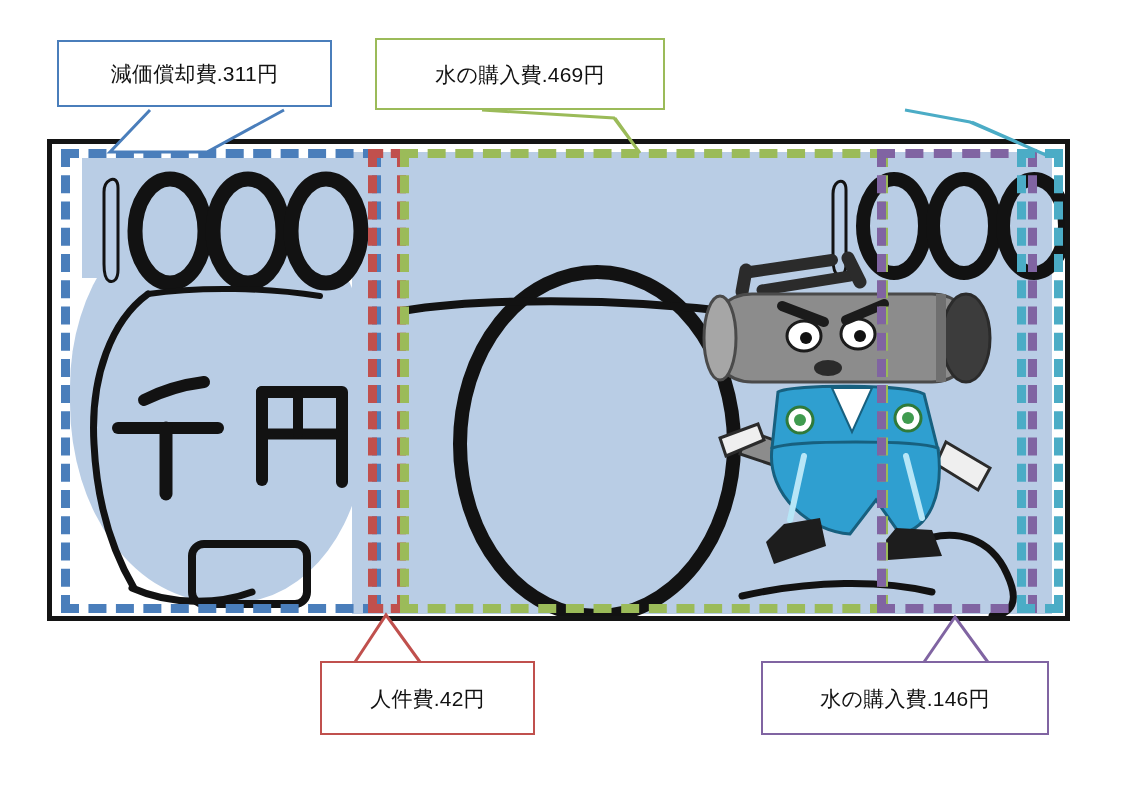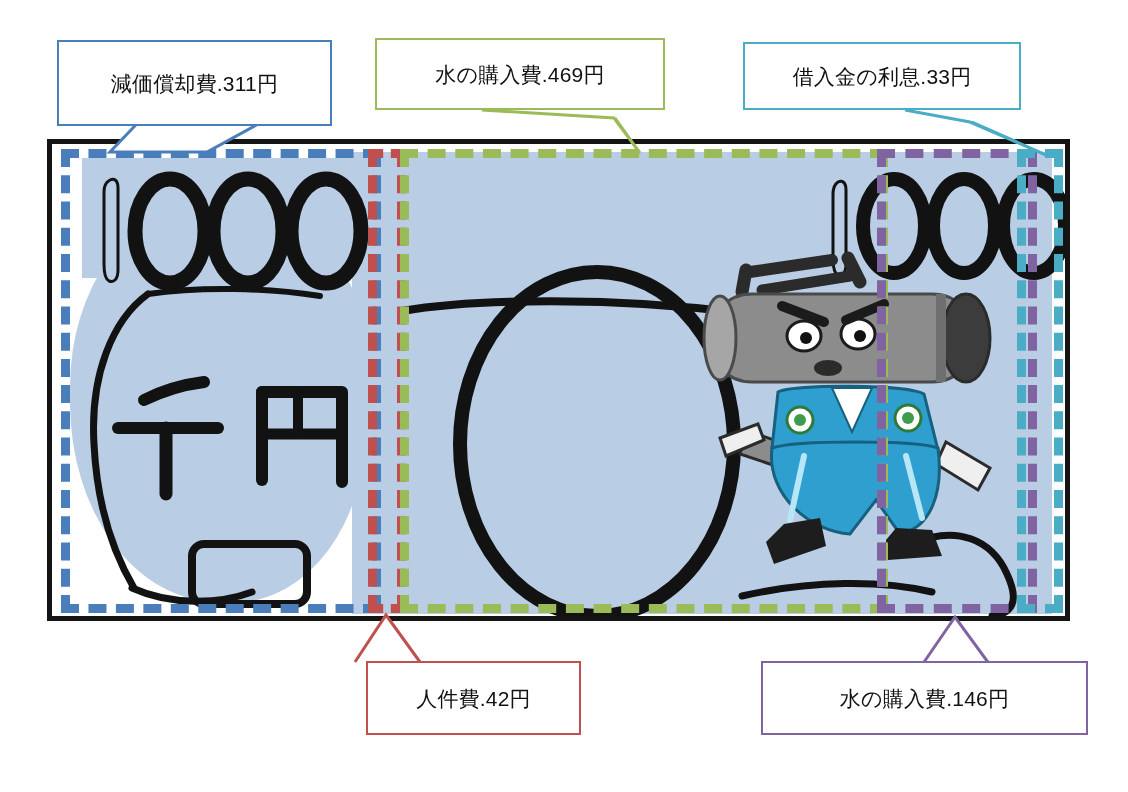--- a/index.html
+++ b/index.html
@@ -185,33 +185,30 @@
 
     <polyline points="482,110 614,118 640,153 615,118" fill="#ffffff" stroke="#9BBB59" stroke-width="3"></polyline>
 
     <polyline points="905,110 970,122 1046,155 972,122" fill="#ffffff" stroke="#4BACC6" stroke-width="3"></polyline>
 
     <polyline points="355,662 386,615 420,662" fill="#ffffff" stroke="#C0504D" stroke-width="3"></polyline>
 
     <polyline points="922,665 955,617 990,665" fill="#ffffff" stroke="#8064A2" stroke-width="3"></polyline>
   </svg>
 
-  <div class="callout" style="left:57px; top:40px; width:275px; height:86px; border-color:#4A7EBB;">
+  <div class="callout" style="left:57px; top:40px; width:275px; height:67px; border-color:#4A7EBB;">
     <span class="callout-label">減価償却費.311円</span>
   </div>
 
   <div class="callout" style="left:375px; top:38px; width:290px; height:72px; border-color:#9BBB59;">
     <span class="callout-label">水の購入費.469円</span>
   </div>
 
-  <div class="callout" style="left:743px; top:42px; width:278px; height:68px; border-color:#4BACC6;">
-    <span class="callout-label">借入金の利息.33円</span>
-  </div>
-
-  <div class="callout" style="left:320px; top:661px; width:215px; height:74px; border-color:#C0504D;margin-left:46px;">
+
+  <div class="callout" style="left:320px; top:661px; width:215px; height:74px; border-color:#C0504D;">
     <span class="callout-label">人件費.42円</span>
   </div>
 
-  <div class="callout" style="left:761px; top:661px; width:327px; height:74px; border-color:#8064A2;">
+  <div class="callout" style="left:761px; top:661px; width:288px; height:74px; border-color:#8064A2;">
     <span class="callout-label">水の購入費.146円</span>
   </div>
 
 </div>
 
 </body></html>

